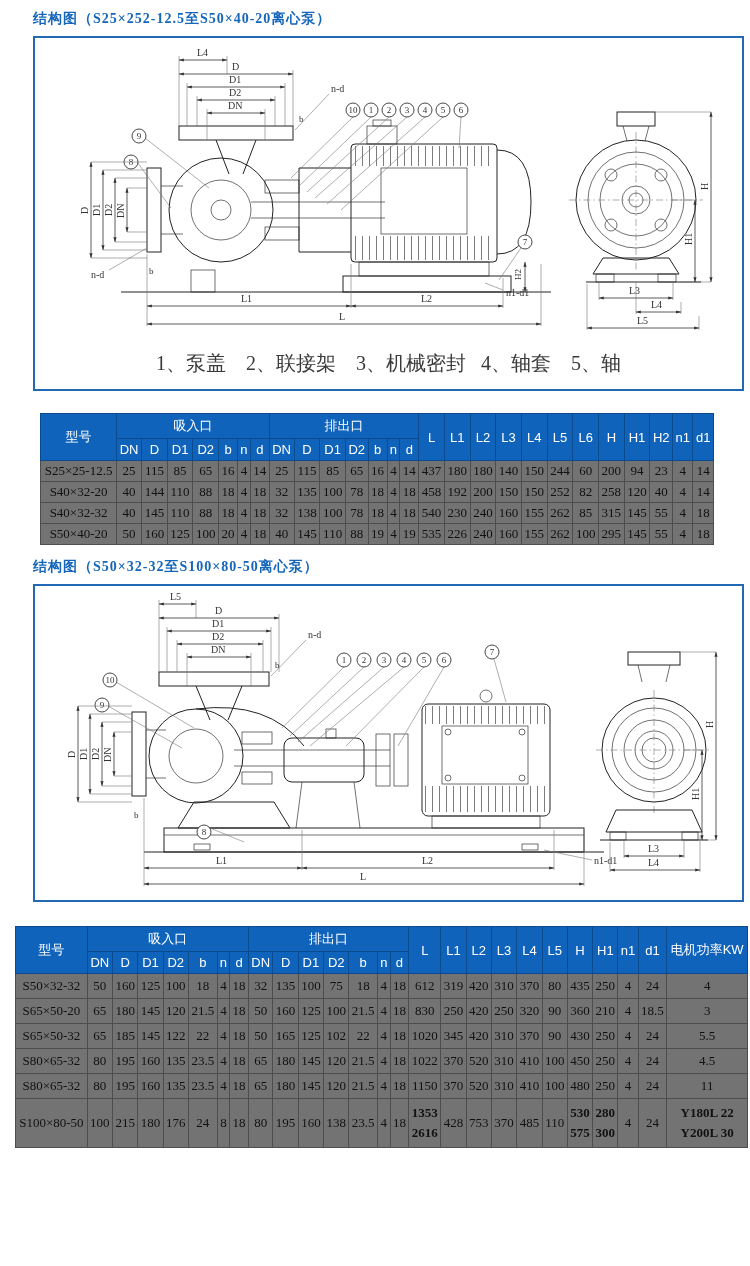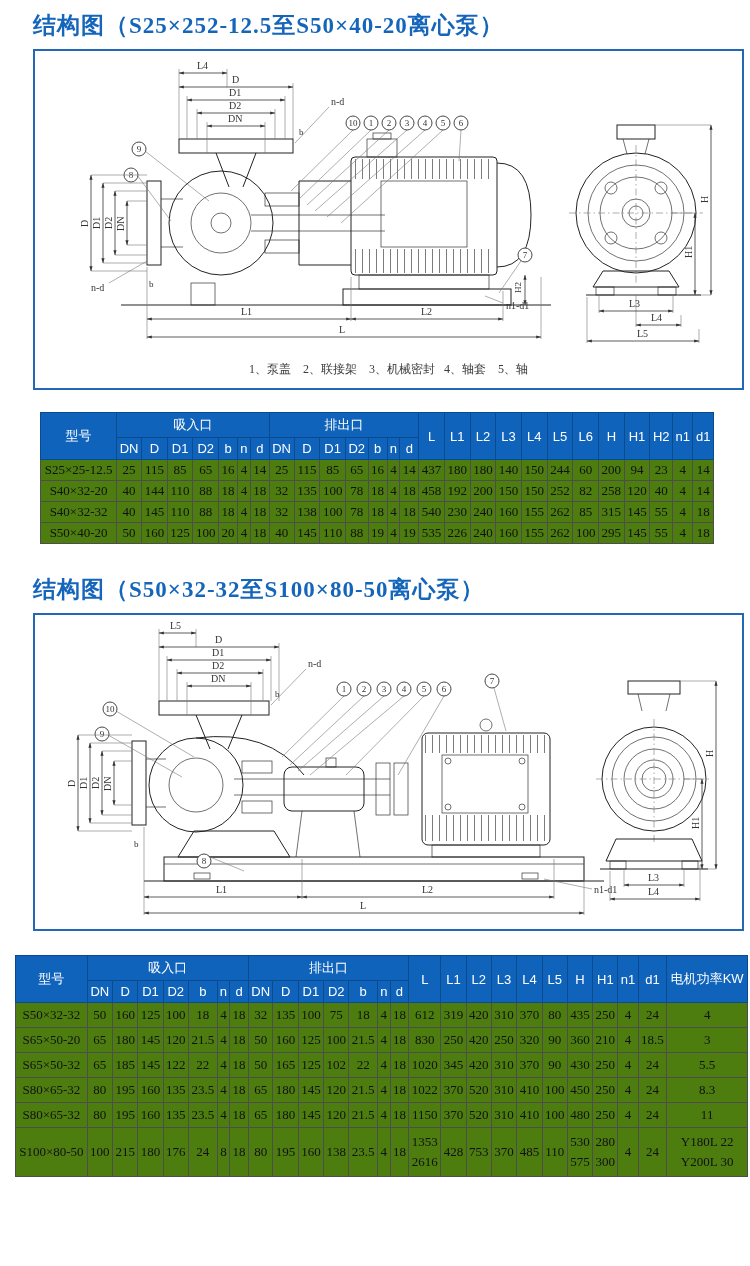--- a/index.html
+++ b/index.html
@@ -1,49 +1,49 @@
 <!DOCTYPE html>
 <html><head>
 <meta charset="utf-8">
 <style>
   html,body{margin:0;padding:0;background:#ffffff;}
   body{width:750px;font-family:"Liberation Sans","DejaVu Sans",sans-serif;color:#222;}
   .title{
-    color:#1566ba;font-weight:bold;font-size:23px;
+    color:#1566ba;font-weight:bold;font-size:14px;
     font-family:"Liberation Serif","DejaVu Serif",serif;
     margin:10px 6px 8px 33px;letter-spacing:1px;white-space:nowrap;
   }
   .figbox{
     border:2px solid #2368b4;margin:0 6px 0 33px;background:#fff;
     padding:2px 0 8px 0;
   }
   .figbox svg{display:block;margin:0 auto;}
   .caption{
-    text-align:center;color:#3a3a3a;font-size:12px;line-height:1.75;
+    text-align:center;color:#3a3a3a;font-size:20px;line-height:1.75;
     font-family:"Liberation Serif","DejaVu Serif",serif;
   }
   .caption div{white-space:pre-wrap;}
   table.dtable{
-    border-collapse:collapse;background:#4d7c0f;table-layout:auto;
+    border-collapse:collapse;background:#737373;table-layout:auto;
     font-family:"Liberation Serif","DejaVu Serif",serif;
     border:1px solid #333;
   }
   #table1{margin:22px 0 0 40px;width:674px;font-size:13px;}
   #table2{margin:24px 0 0 15px;width:733px;font-size:13px;}
   .dtable th{
     background:#0f63bb;color:#ffffff;font-weight:normal;
     border:1px solid #0a4a8f;padding:3px 2px;font-size:13px;
     font-family:"Liberation Sans","DejaVu Sans",sans-serif;white-space:nowrap;
   }
   .dtable td{
     border:1px solid #4d4d4d;text-align:center;vertical-align:middle;
     padding:2px 2px;white-space:nowrap;color:#111;
   }
   #table2 td{padding:4px 2px;}
-  .dtable td.stack{padding:0 2px;}
+  .dtable td.stack{padding:0 2px;font-weight:bold;}
   .dtable td.stack div{padding:2px 0;}
   
   .dr{stroke:#222;stroke-width:1;fill:none;}
   .drt{stroke:#333;stroke-width:.7;fill:none;}
   .dim{stroke:#333;stroke-width:.8;fill:none;}
   .ext{stroke:#777;stroke-width:.6;fill:none;}
   .cl{stroke:#777;stroke-width:.6;fill:none;stroke-dasharray:7 3 1.5 3;}
   text.lb{font-size:10px;fill:#333;font-family:"Liberation Serif","DejaVu Serif",serif;}
   text.bt{font-size:9px;fill:#333;font-family:"Liberation Serif","DejaVu Serif",serif;}
   .bl{stroke:#333;stroke-width:.9;fill:#fff;}
@@ -359,21 +359,21 @@
         <td>100</td>
         <td>295</td>
         <td>145</td>
         <td>55</td>
         <td>4</td>
         <td>18</td>
       </tr>
     </tbody>
   </table>
 
-<div class="title" style="margin-top:30px">结构图（S50×32-32至S100×80-50离心泵）</div>
+<div class="title" style="margin-top:13px">结构图（S50×32-32至S100×80-50离心泵）</div>
 
 <div class="figbox">
   <svg viewBox="0 0 690 304" width="690" height="304">
 
     <g>
       <rect x="115" y="84" width="110" height="14" class="dr" fill="url(#h1)"></rect>
       <path class="dr" d="M152,98 L166,132 M198,98 L184,132"></path>
     </g>
     <g>
       <path class="ext" d="M115,12 V84 M152,12 V30 M235,26 V84 M123,39 V84 M227,39 V84 M133,52 V84 M219,52 V84 M143,65 V98 M207,65 V98"></path>
@@ -650,21 +650,21 @@
         <td>1022</td>
         <td>370</td>
         <td>520</td>
         <td>310</td>
         <td>410</td>
         <td>100</td>
         <td>450</td>
         <td>250</td>
         <td>4</td>
         <td>24</td>
-        <td>8.3</td>
+        <td>4.5</td>
       </tr>
       <tr>
         <td>S80×65-32</td>
         <td>80</td>
         <td>195</td>
         <td>160</td>
         <td>135</td>
         <td>23.5</td>
         <td>4</td>
         <td>18</td>

